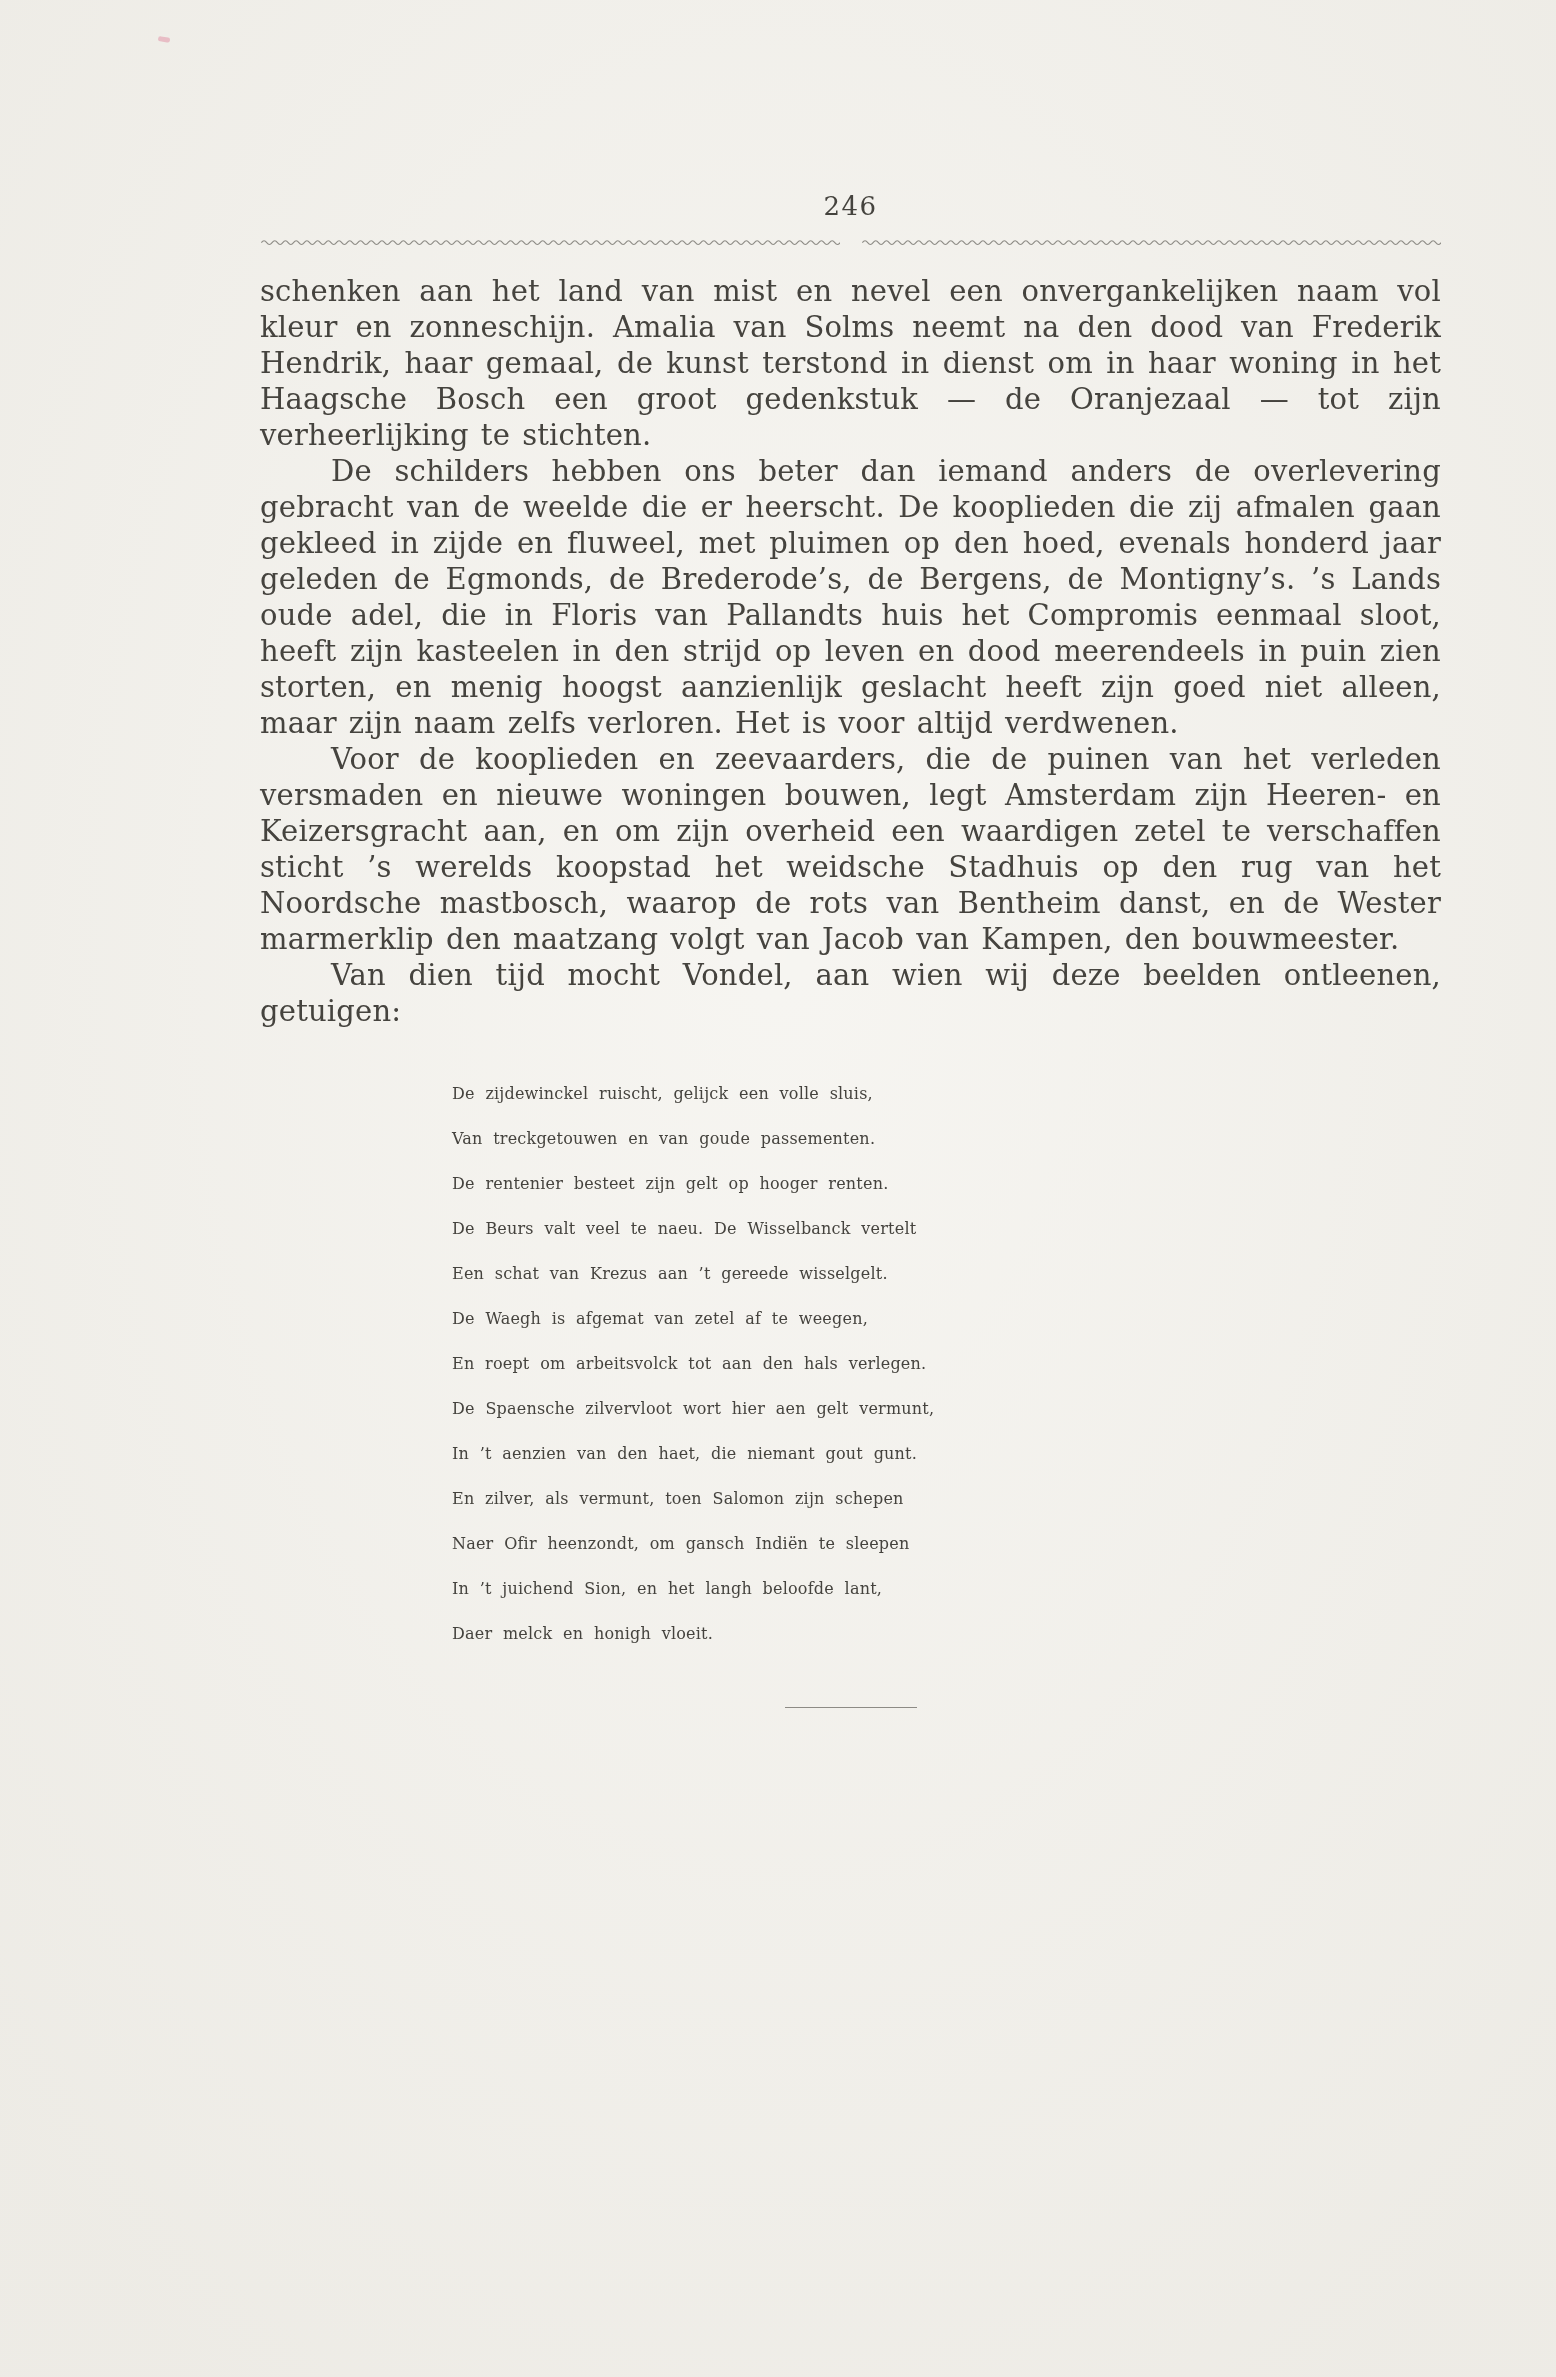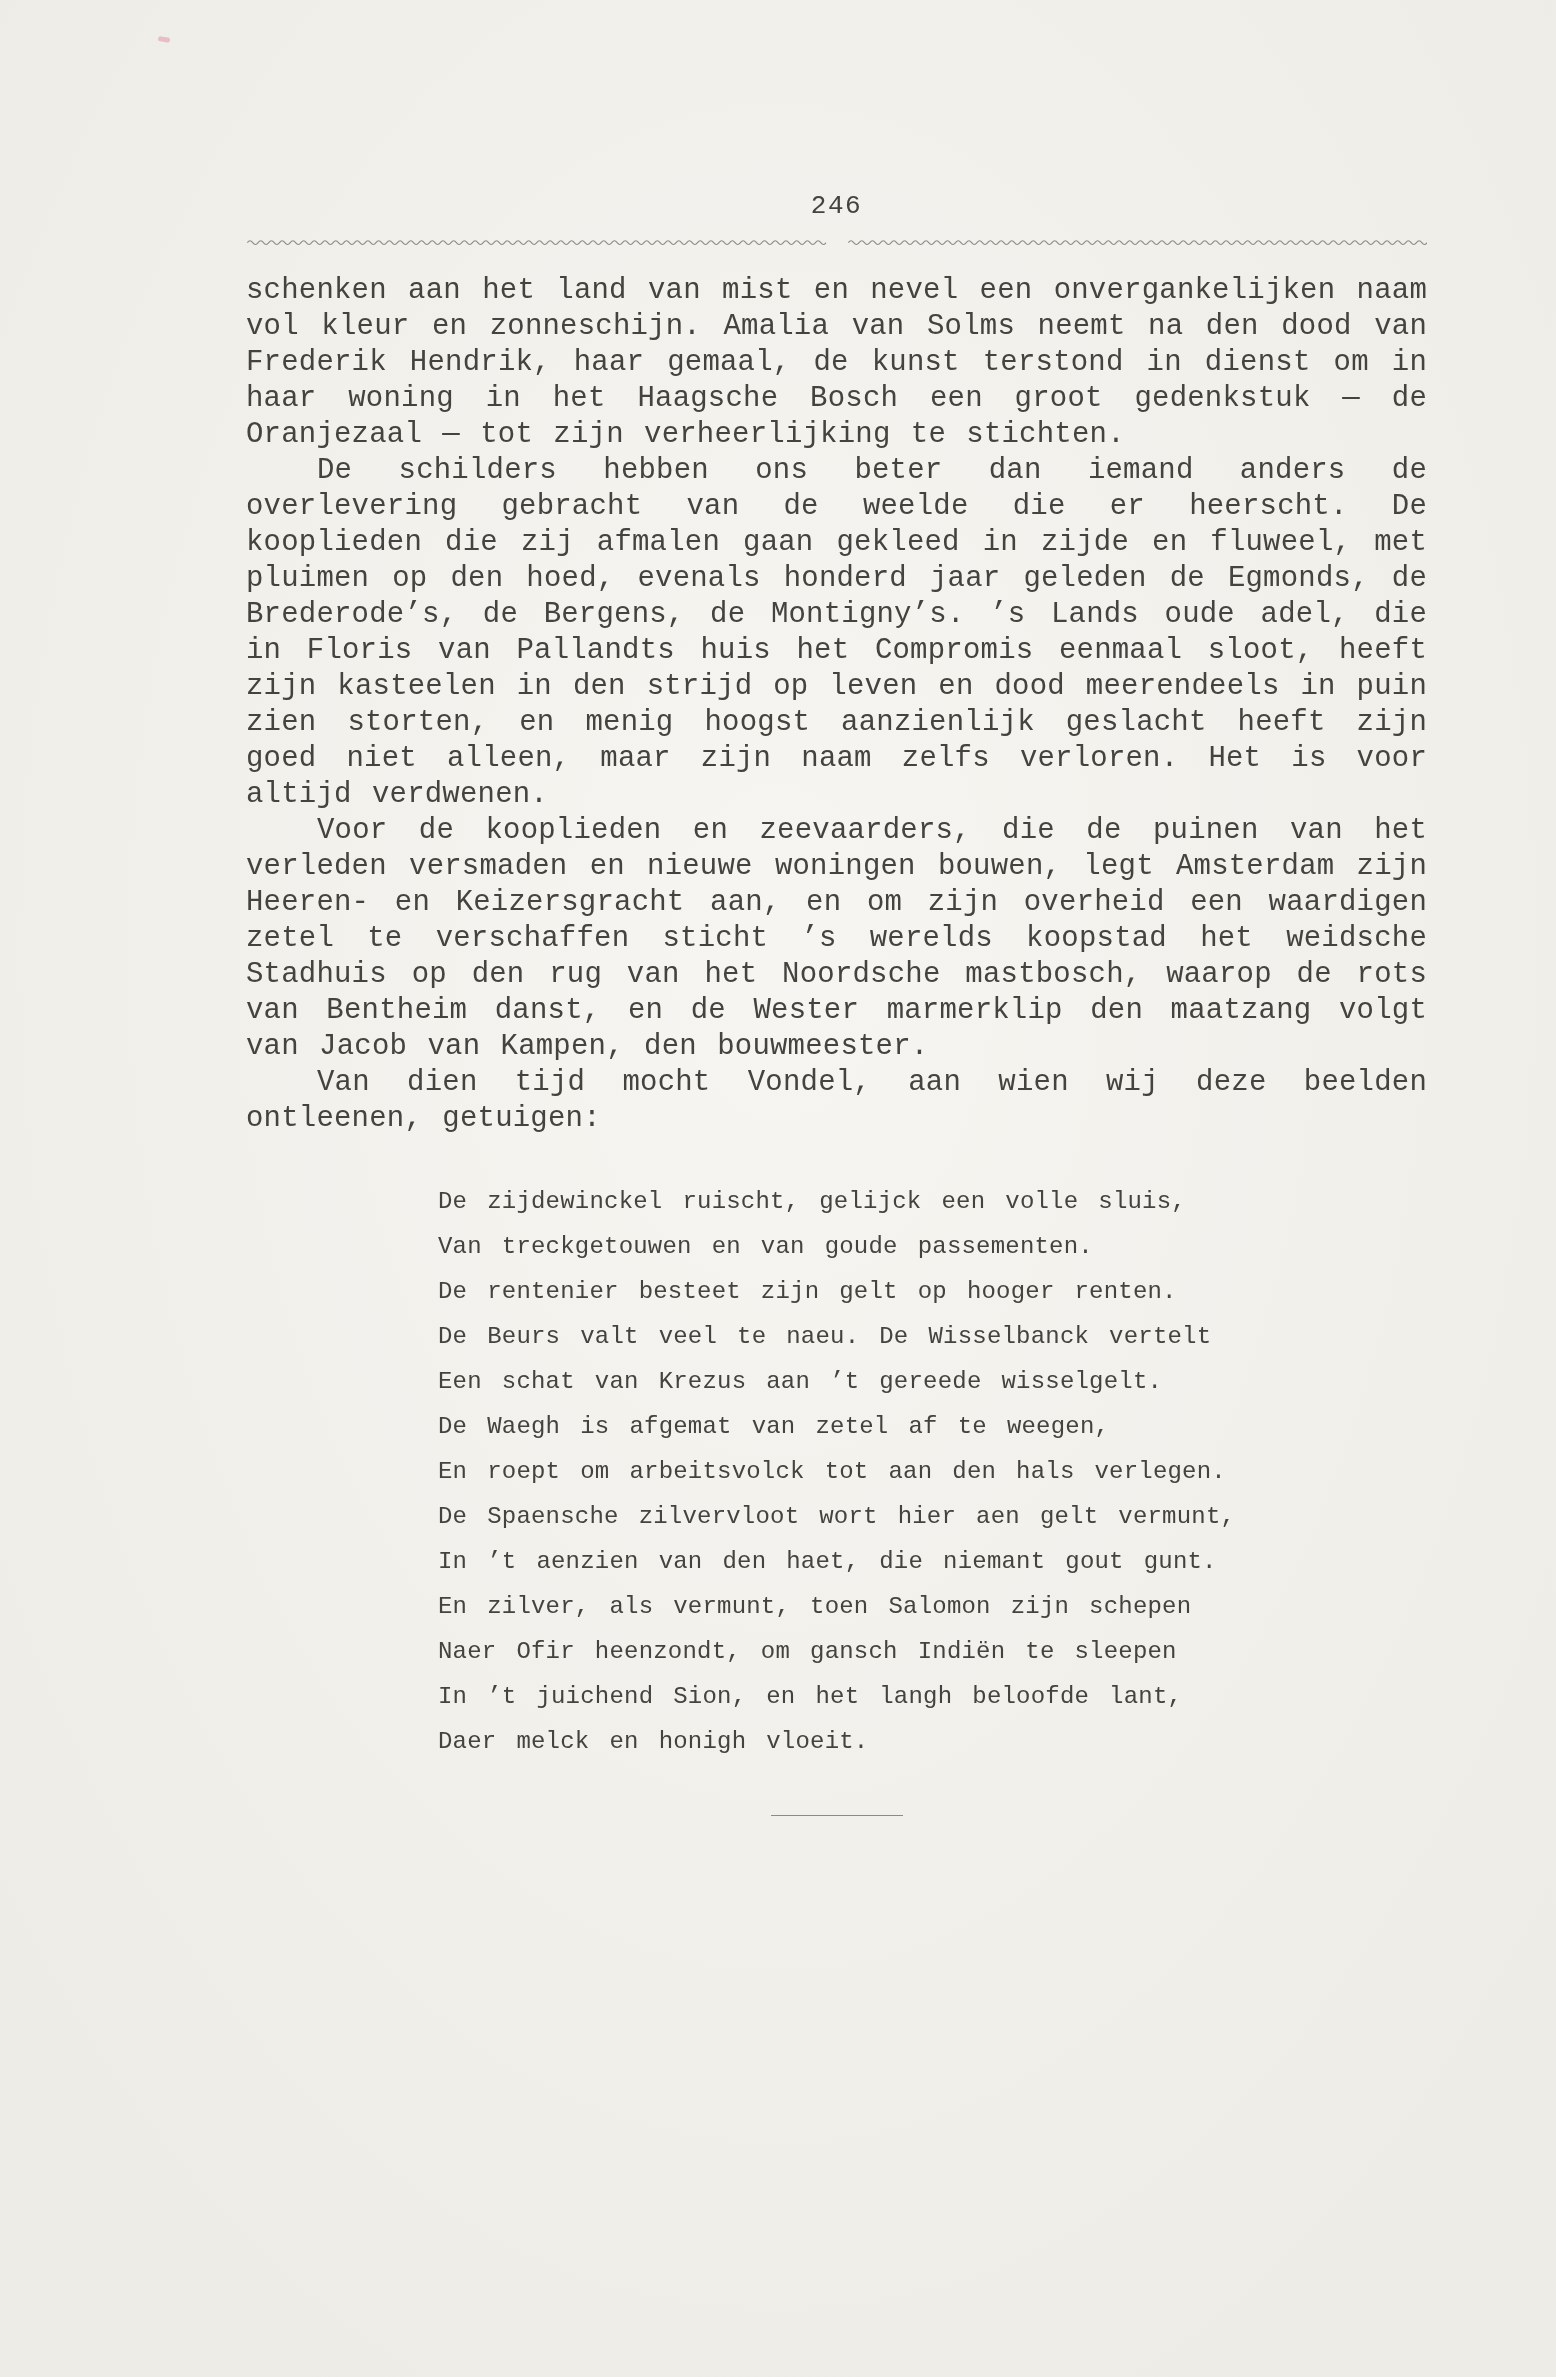--- a/index.html
+++ b/index.html
@@ -24,24 +24,23 @@
     top: 37px;
     width: 12.3px;
     height: 5.4px;
     background: #e6b4be;
     border-radius: 3.1px;
     transform: rotate(10deg);
     opacity: 0.85;
   }
   .content {
     position: absolute;
-    left: 246px;
+    left: 260px;
     top: 0;
     width: 1181px;
-    font-family: Liberation Mono, monospace;
   }
   .page-number {
     margin-top: 191px;
     text-align: center;
     font-size: 26px;
     letter-spacing: 1.5px;
   }
   .ornament {
     margin-top: 17px;
     display: flex;
@@ -61,21 +60,21 @@
     line-height: 36px;
     text-align: justify;
     letter-spacing: 0.2px;
     word-spacing: 2.7px;
   }
   .para { margin: 0; }
   .para.indent { text-indent: 71px; }
   .poem {
     margin-top: 42px;
     margin-left: 192px;
-    font-size: 24px;
+    font-size: 16px;
     line-height: 45px;
     word-spacing: 5.4px;
     letter-spacing: 0.2px;
   }
   .poem-line { white-space: nowrap; }
   .end-rule {
     margin: 51px auto 0 auto;
     width: 132px;
     border: none;
     border-top: 1.5px solid var(--rule, #8d8b85);

